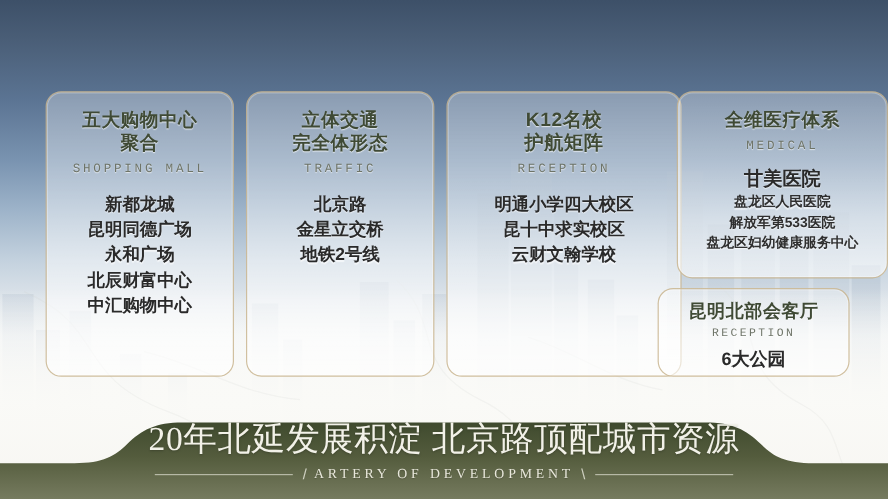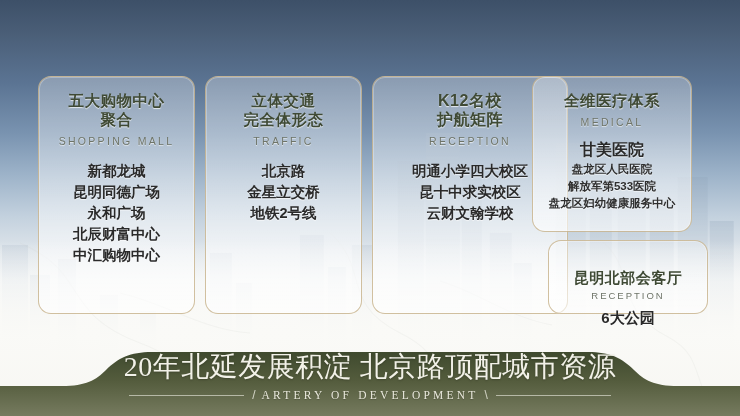--- a/index.html
+++ b/index.html
@@ -50,35 +50,35 @@
        rgba(255,255,255,.40) 35%,
        rgba(255,255,255,.55) 70%,
        rgba(255,255,255,.62) 100%);
     box-shadow:0 0 0 1px rgba(255,255,255,.28) inset;
     text-align:center;
     padding-top:14px;
   }
   .card-1{left:38px;top:62px;width:157px;height:238px;}
   .card-2{left:205px;top:62px;width:157px;height:238px;}
   .card-3{left:372px;top:62px;width:196px;height:238px;}
-  .card-4{left:532px;top:62px;width:160px;height:156px;}
-  .card-5{left:548px;top:226px;width:160px;height:74px;padding-top:28px;}
+  .card-4{left:564px;top:62px;width:176px;height:156px;}
+  .card-5{left:548px;top:226px;width:160px;height:74px;padding-top:10px;}
 
   .title{
     color:#3f4a35;
     font-weight:bold;
     font-size:15.5px;
     line-height:19px;
     letter-spacing:.5px;
     text-shadow:0 1px 1px rgba(255,255,255,.75);
   }
   .card-3 .title{font-size:16px;}
   .card-5 .title{font-size:15px;line-height:18px;}
   .subtitle{
-    font-family:Liberation Sans, sans-serif;
+    font-family:Liberation Mono, monospace;
     color:#6e7468;
     font-size:10.5px;
     letter-spacing:2.3px;
     margin-top:6px;
     text-shadow:0 1px 1px rgba(255,255,255,.7);
   }
   .card-5 .subtitle{margin-top:3px;font-size:9.5px;letter-spacing:2px;}
   .items{margin-top:14px;}
   .card-5 .items{margin-top:6px;}
   .item{

